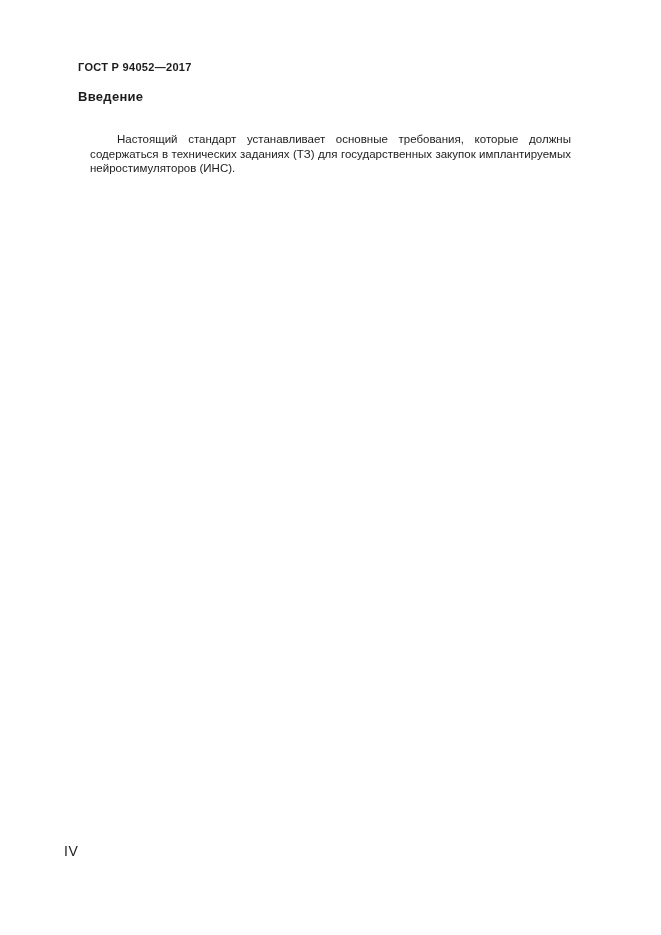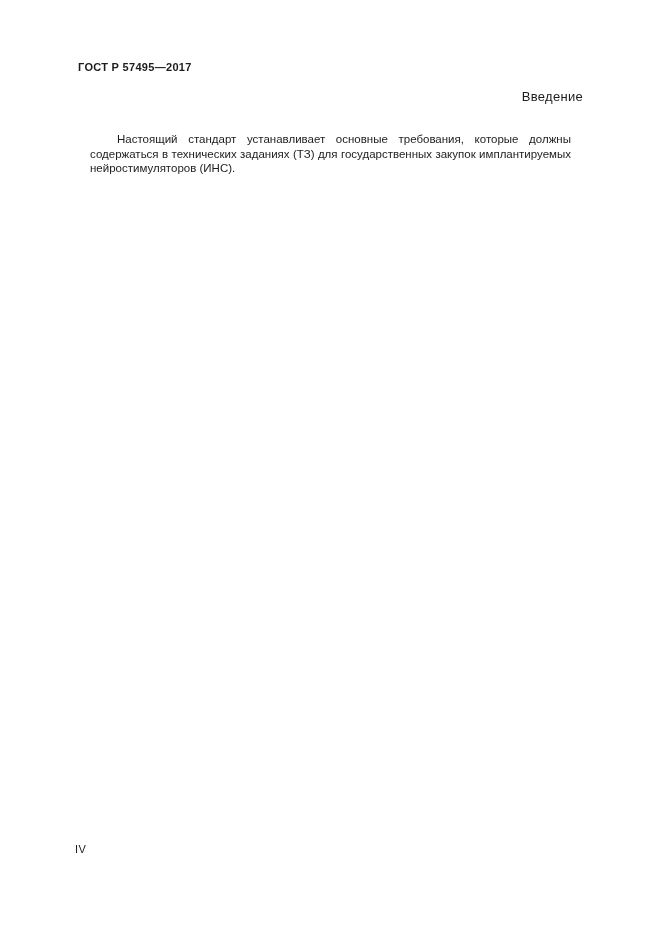--- a/index.html
+++ b/index.html
@@ -23,51 +23,51 @@
     font-weight: bold;
     letter-spacing: 0.3px;
     white-space: nowrap;
   }
   .doc-title {
     position: absolute;
     top: 89px;
     left: 78px;
     right: 78px;
     margin: 0;
-    text-align: right;
+    text-align: left;
     font-size: 13px;
-    font-weight: normal;
+    font-weight: bold;
     letter-spacing: 0.3px;
   }
   .doc-body {
     position: absolute;
     top: 120px;
     left: 78px;
     right: 78px;
     font-size: 11.5px;
     line-height: 14.6px;
     text-align: justify;
   }
   .doc-body p {
     margin: 12px;
     text-indent: 27px;
   }
   .page-number {
     position: absolute;
     top: 843px;
-    left: 75px;
-    font-size: 11px;
+    left: 64px;
+    font-size: 14px;
     letter-spacing: 0.5px;
   }
 </style>
 </head>
 <body>
 
 <div>
-  <div class="doc-header">ГОСТ Р 57495—2017</div>
+  <div class="doc-header">ГОСТ Р 94052—2017</div>
 
   <div class="doc-title">Введение</div>
 
   <div class="doc-body">
     <p>Настоящий стандарт устанавливает основные требования, которые должны содержаться в технических заданиях (ТЗ) для государственных закупок имплантируемых нейростимуляторов (ИНС).</p>
   </div>
 
   <div class="page-number">IV</div>
 </div>
 

